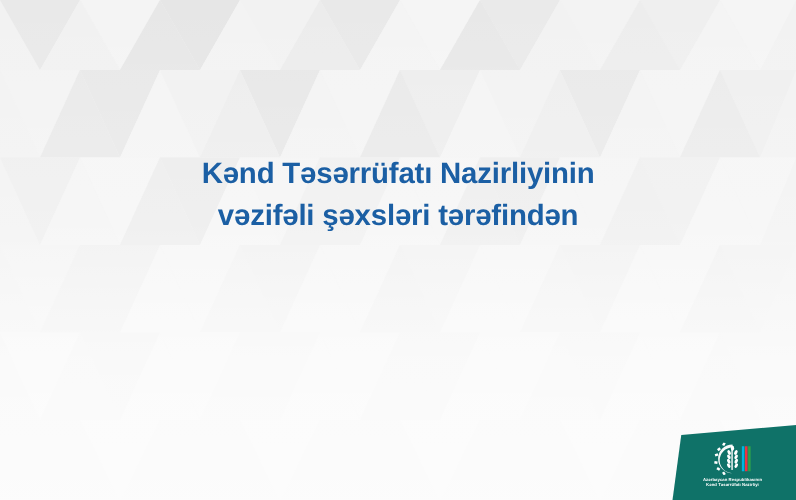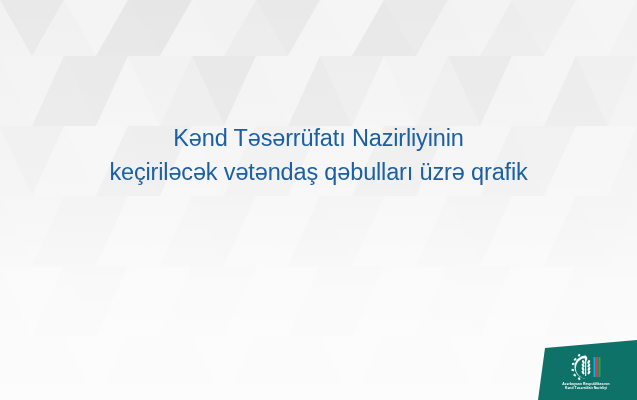--- a/index.html
+++ b/index.html
@@ -46,21 +46,21 @@
     left: 0;
     right: 0;
     top: 122px;
     text-align: center;
     padding: 0 18px;
     box-sizing: border-box;
   }
   .headline .line {
     display: block;
     color: #1b5fa4;
-    font-weight: 400;
+    font-weight: 700;
     font-size: 23.5px;
     line-height: 33.5px;
     letter-spacing: -0.15px;
     white-space: nowrap;
   }
 
   
   .logo-block {
     position: absolute;
     left: 536px;
@@ -232,21 +232,21 @@
     <polygon points="384,336 448,336 416,400" fill="#f2f2f2"></polygon>
     <polygon points="448,336 512,336 480,400" fill="#f5f5f5"></polygon>
     <polygon points="512,336 576,336 544,400" fill="#f2f2f2"></polygon>
     <polygon points="576,336 637,336 608,400" fill="#f5f5f5"></polygon>
   </svg>
 
   <div class="bg-wash"></div>
 
   <div class="headline">
     <span class="line">Kənd Təsərrüfatı Nazirliyinin</span>
-    <span class="line">keçiriləcək vətəndaş qəbulları üzrə qrafik</span>
+    <span class="line">vəzifəli şəxsləri tərəfindən</span>
   </div>
 
   <div class="logo-block">
     <svg class="logo-shape" viewBox="0 0 101 60" preserveAspectRatio="none">
       <polygon points="9,8 101,0 101,60 2,60" fill="#0f7268"></polygon>
     </svg>
 
     <div class="logo-inner">
 
       <svg class="emblem" viewBox="0 0 60 52">

